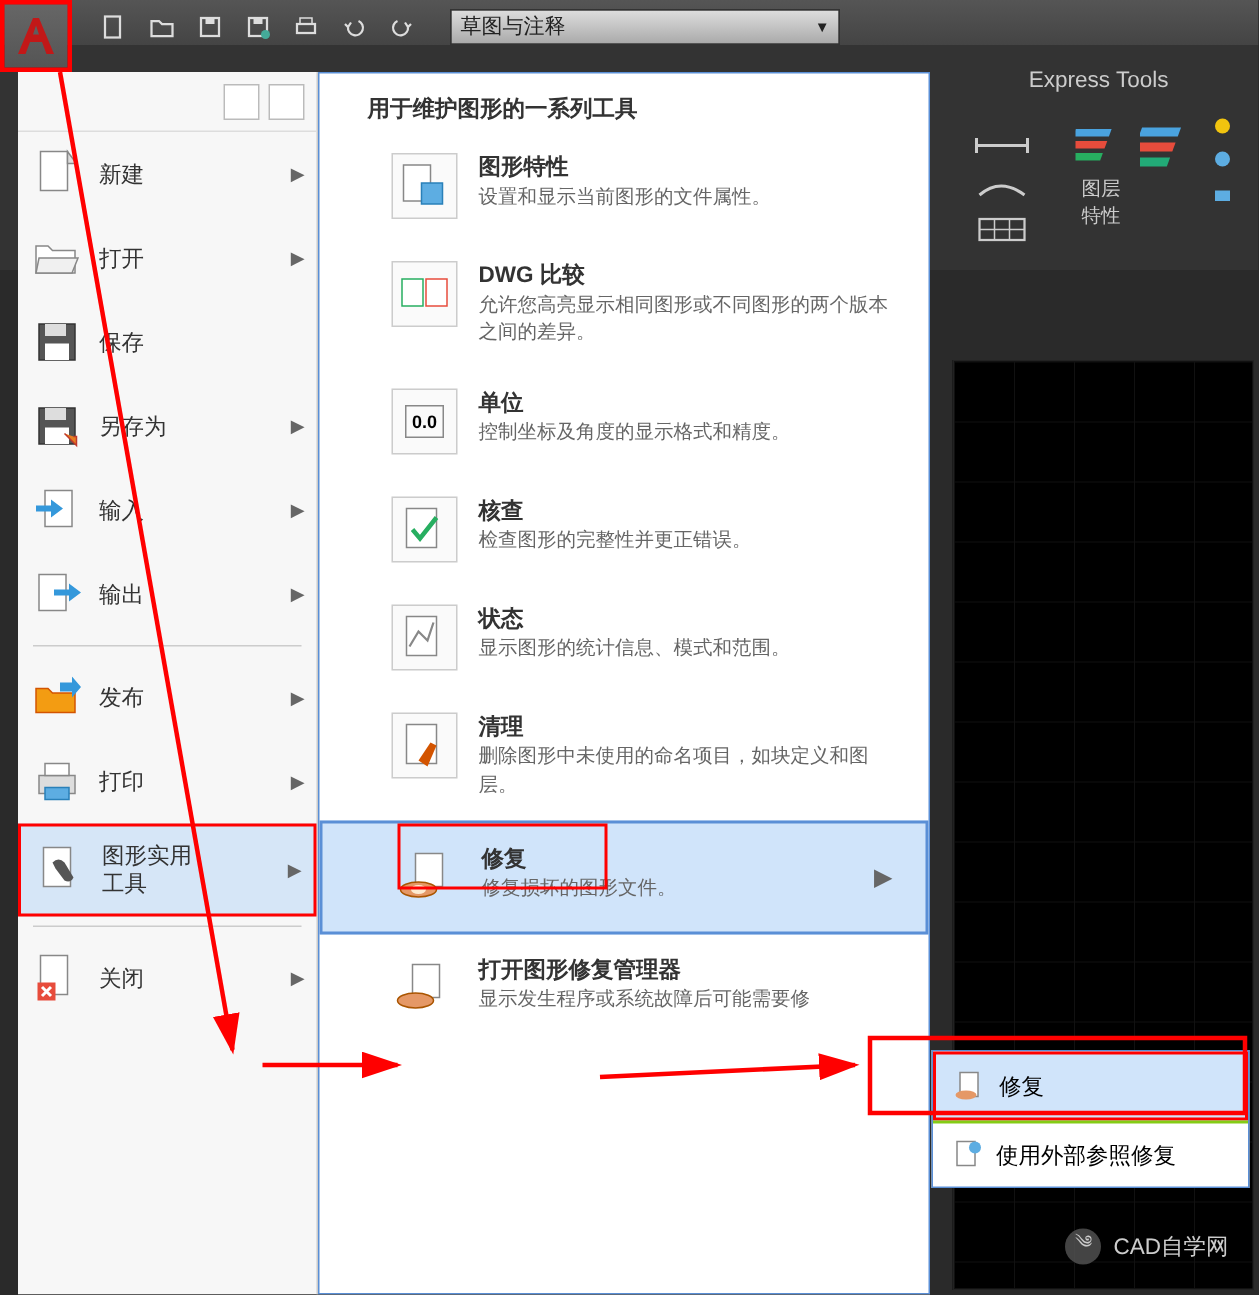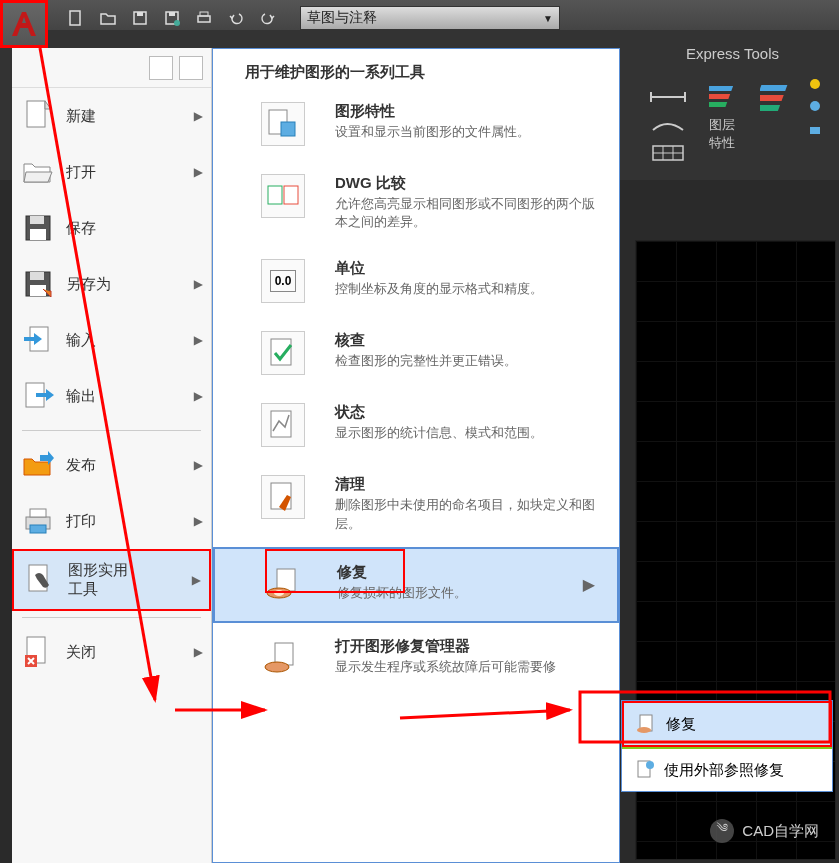--- a/index.html
+++ b/index.html
@@ -31,23 +31,23 @@
 
 
 .submenu { position: absolute; top: 48px; left: 212px; width: 408px; bottom: 0; background: #fff; border: 1px solid #5a8fd6; }
 .search-box { margin: 8px; display: flex; border: 1px solid #aaa; background: #f0f0f0; }
 .search-box input { flex: 1; border: none; background: transparent; padding: 6px 8px; font-size: 14px; font-style: italic; color: #888; outline: none; }
 .search-box .sbtn { width: 28px; display: flex; align-items: center; justify-content: center; border-left: 1px solid #ccc; }
 .submenu-title { padding: 14px 20px 6px; font-size: 15px; font-weight: bold; color: #333; margin-left: 12px; }
 .sub-item { display: flex; padding: 14px 16px; gap: 14px; cursor: pointer; }
 .sub-item.active { background: #d0e4fa; border: 2px solid #5a8fd6; }
 .sub-icon { width: 44px; height: 44px; flex-shrink: 0; border: 1px solid #ccc; background: #fafafa; display: flex; align-items: center; justify-content: center; margin-left: 32px; }
-.sub-text { flex: 1; margin-left: 16px; }
+.sub-text { flex: 1; }
 .sub-text .st-title { font-size: 15px; font-weight: bold; color: #333; }
-.sub-text .st-desc { font-size: 13px; color: #666; margin-top: 2px; line-height: 1.4; }
+.sub-text .st-desc { font-size: 13px; color: #666; margin-top: 2px; line-height: 1.4; font-family: Liberation Mono, monospace; }
 .sub-item .flyarrow { align-self: center; color: #666; padding-right: 6px; }
 .red-box-sub { position: absolute; border: 2px solid red; pointer-events: none; }
 
 
 .flyout { position: absolute; top: 700px; left: 621px; width: 212px; background: #fff; border: 1px solid #5a8fd6; }
 .flyout-item { display: flex; align-items: center; padding: 10px 12px; gap: 8px; font-size: 15px; cursor: pointer; }
 .flyout-item.active { background: #d0e4fa; border: 2px solid red; }
 .flyout-item:not(.active) { border-top: 2px solid #84cc16; }
 .fly-icon { width: 22px; height: 22px; }
 
@@ -137,21 +137,21 @@
         <circle cx="9" cy="9" r="5" fill="#f1c40f"></circle>
       </svg>
     <svg width="18" height="18">
         <circle cx="9" cy="9" r="5" fill="#5dade2"></circle>
       </svg>
     <svg width="18" height="18">
         <rect x="4" y="8" width="10" height="7" fill="#5dade2"></rect>
       </svg>
   </div>
 </div>
-<div style="position:absolute; top:78px; right:80px; width:50px; ">
+<div style="position:absolute; top:78px; right:80px; width:50px; text-align:center;">
   <svg width="34" height="34">
       <rect x="3" y="8" width="24" height="5" fill="#4aa3df" transform="skewX(-20)"></rect>
       <rect x="3" y="16" width="24" height="5" fill="#e74c3c" transform="skewX(-20)"></rect>
       <rect x="3" y="24" width="24" height="5" fill="#27ae60" transform="skewX(-20)"></rect>
     </svg>
   <div style="color:#ccc;font-size:13px;white-space:pre-line;">图层
 特性</div>
 </div>
 <div style="position:absolute; top:88px; right:150px; display:flex; flex-direction:column; gap:10px;">
   <svg width="40" height="18">

